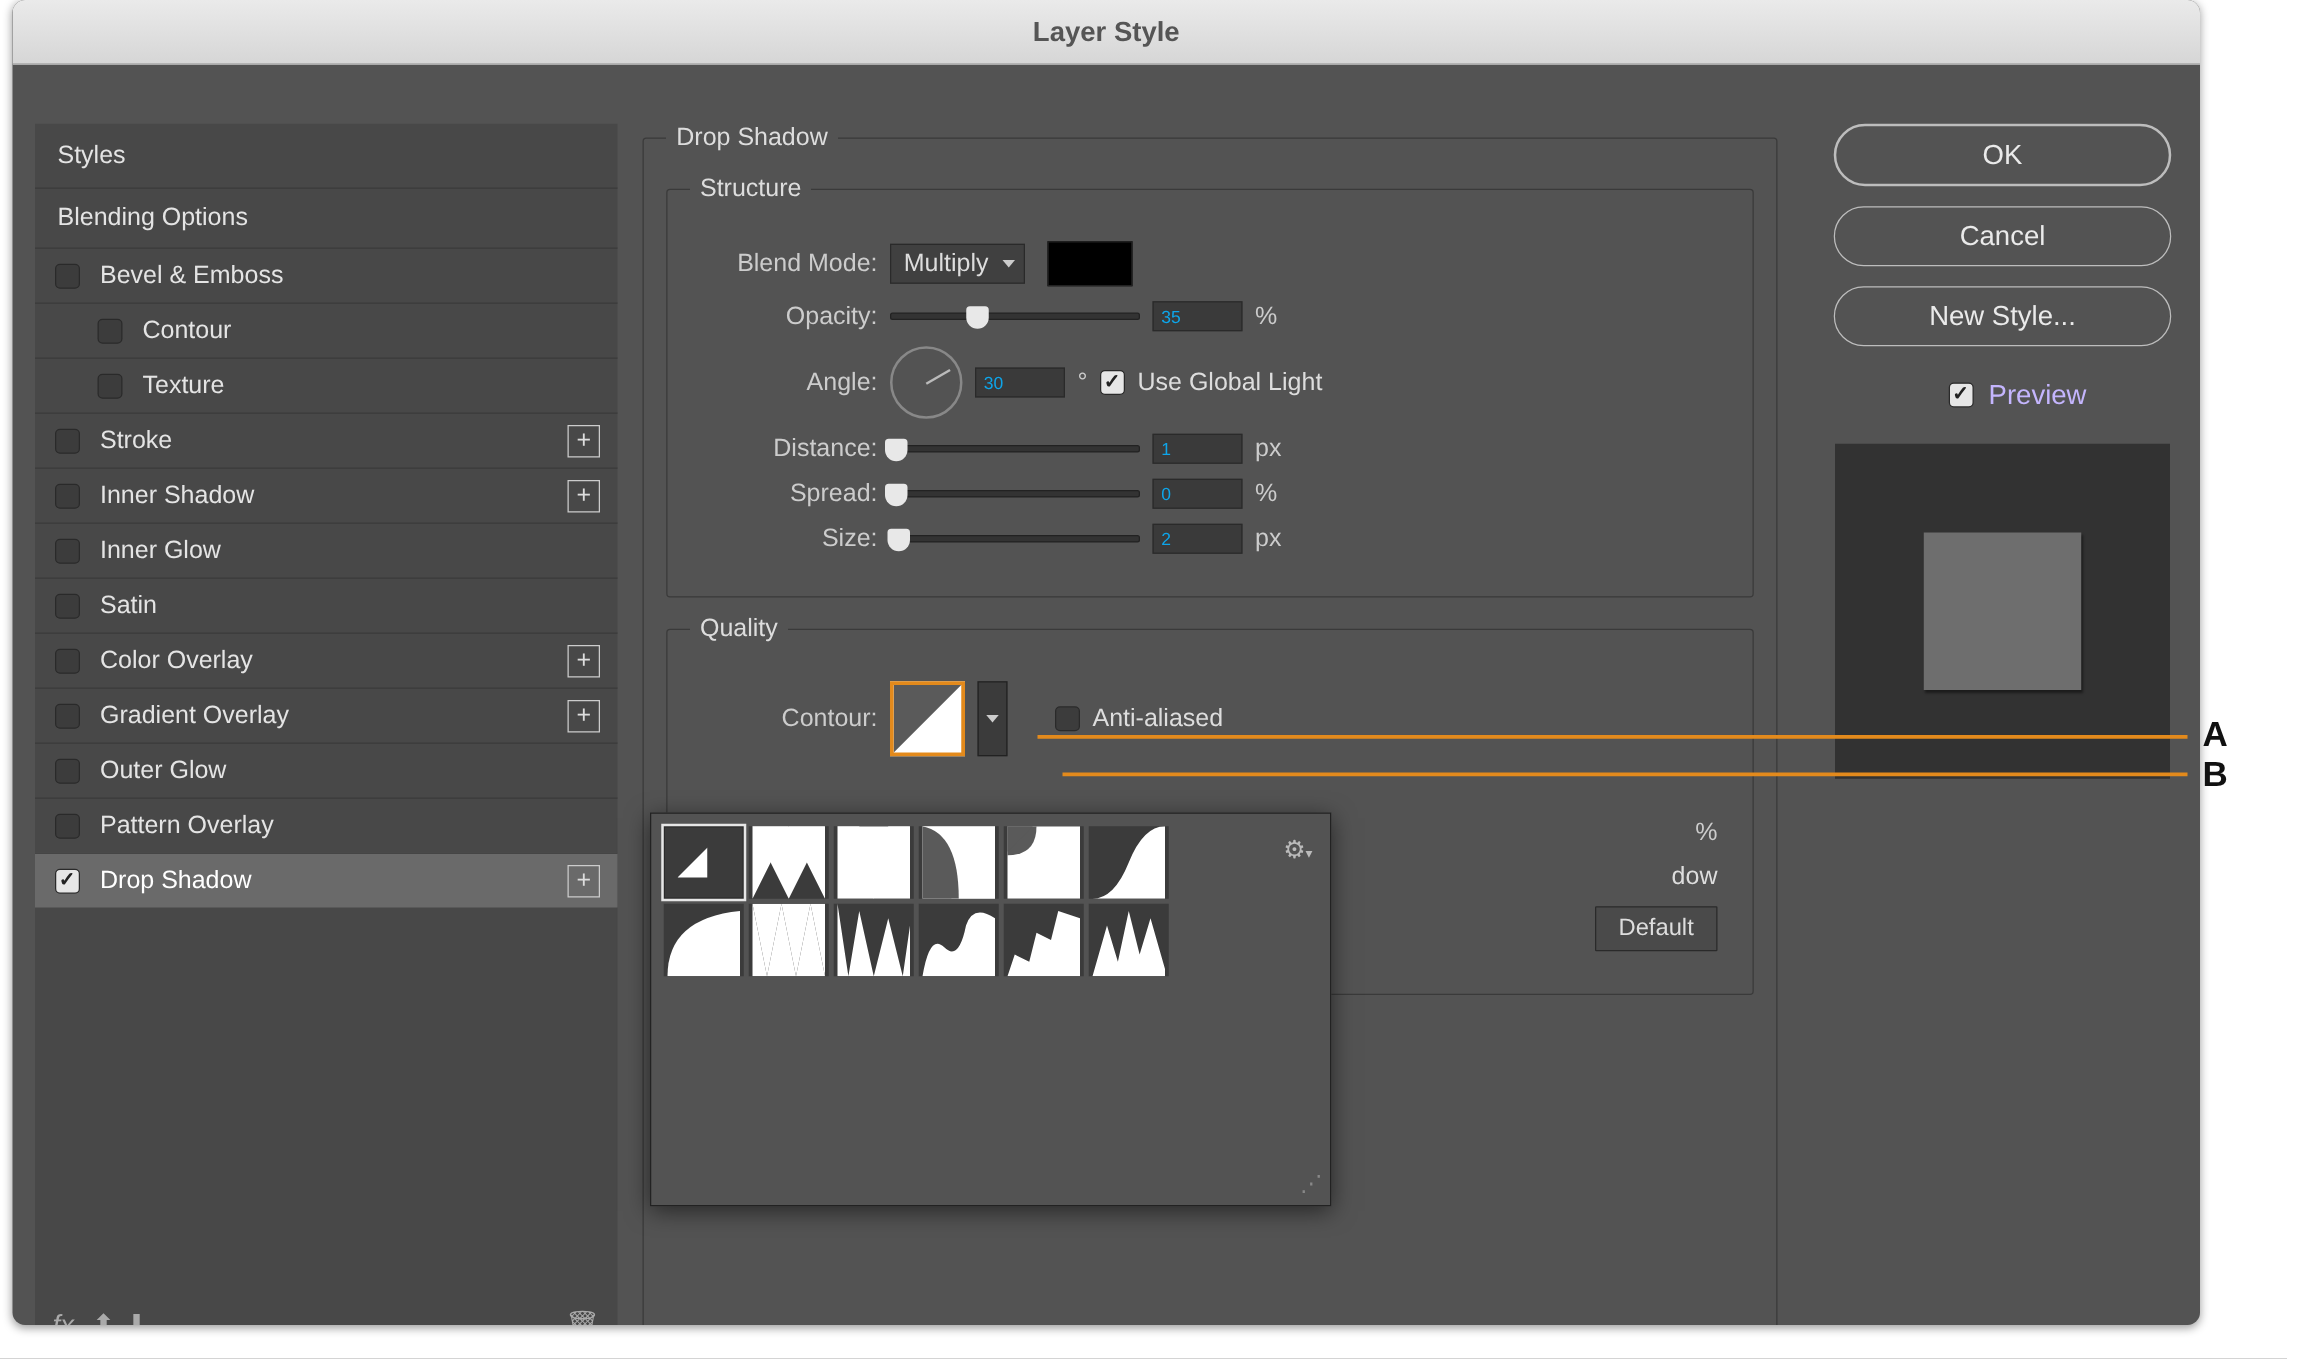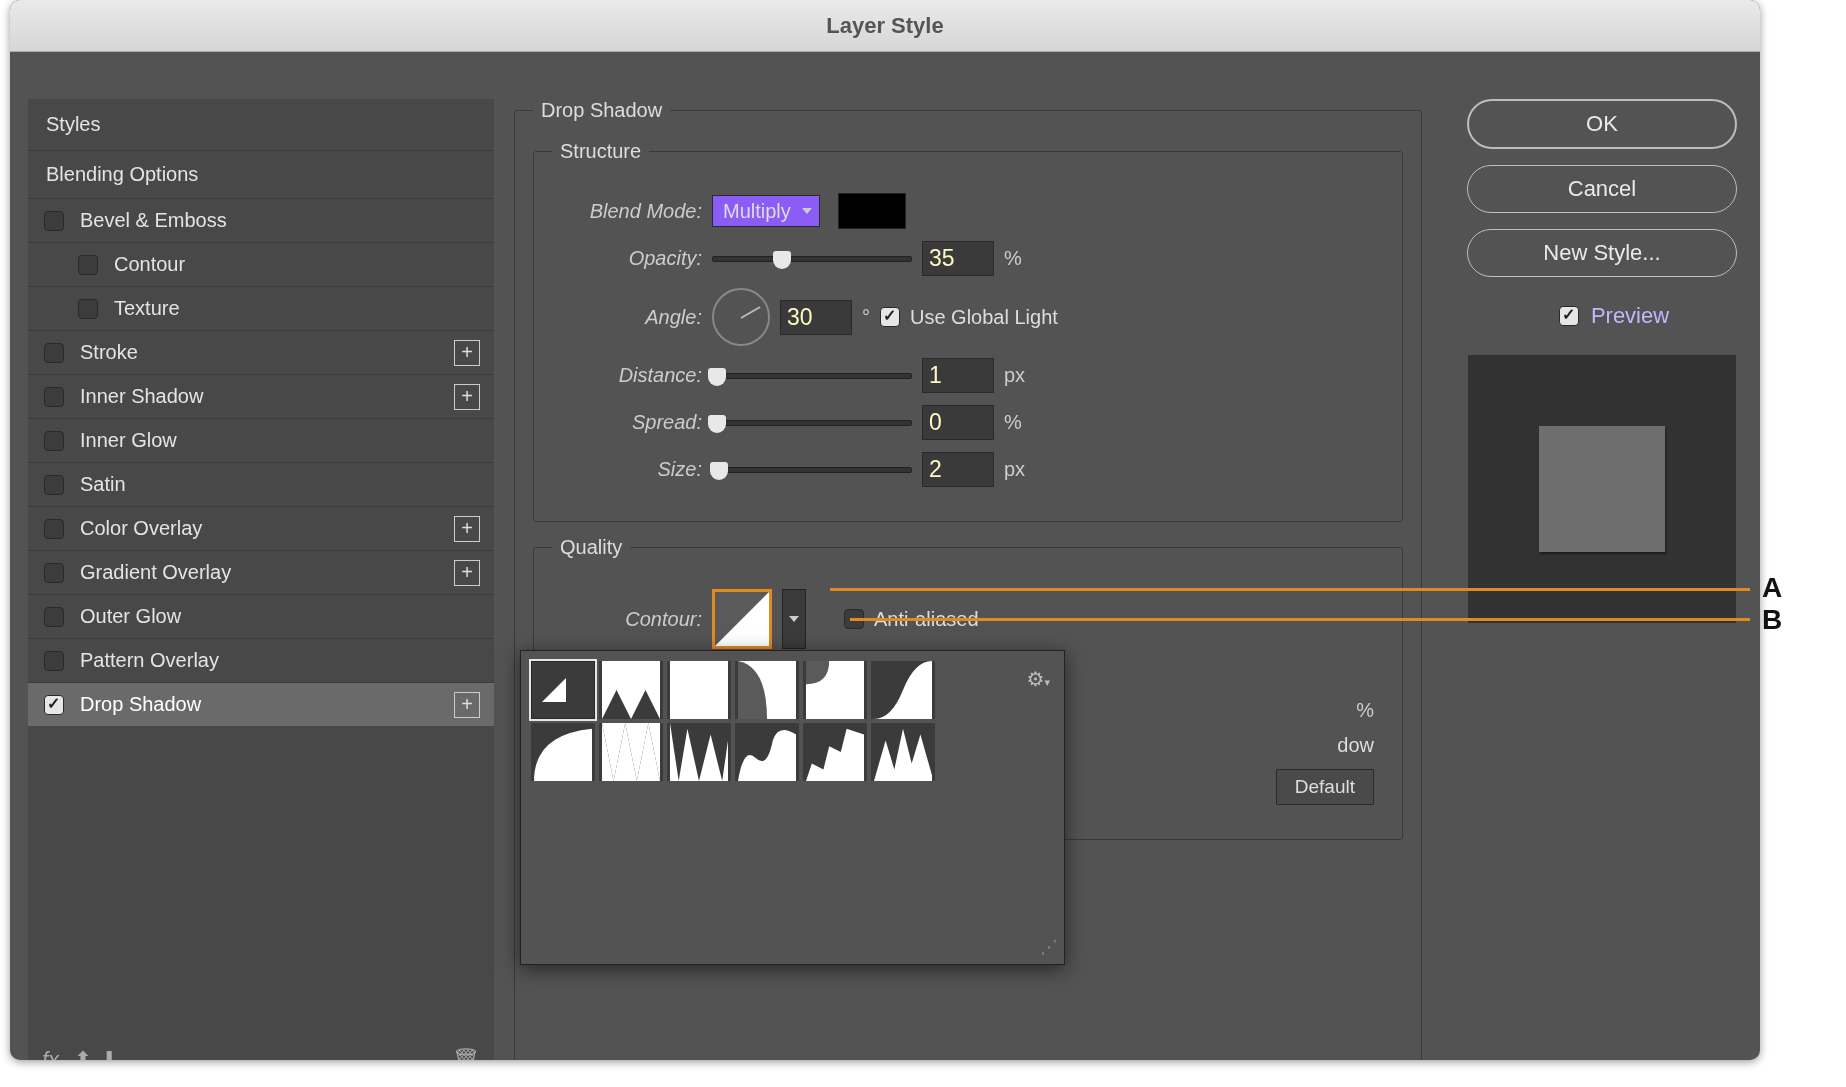--- a/index.html
+++ b/index.html
@@ -18,28 +18,28 @@
 .item .cb.checked { background:#e6e6e6; }
 .item .cb.checked::after { content:"✓"; color:#222; position:absolute; left:2px; top:-2px; font-size:16px; font-weight:700;}
 .item.active { background:#6a6a6a; color:#fff; }
 .plus { position:absolute; right:14px; width:26px; height:26px; border:1.5px solid #ccc; display:flex; align-items:center; justify-content:center; color:#ddd; font-size:20px; }
 .sb-footer { display:flex; align-items:center; padding:6px 14px; gap:8px; color:#aaa; font-size:22px; }
 .sb-footer .trash { margin-left:auto; }
 .main { flex:1; padding:0 20px; position:relative; }
 fieldset { border:1px solid #3a3a3a; padding:18px 18px 22px 18px; margin-bottom:14px; border-radius:3px; }
 legend { color:#ddd; font-size:20px; padding:0 8px; }
 .row { display:flex; align-items:center; margin:12px 0; gap:10px; }
-.lab { width:150px; text-align:right; color:#ccc; font-size:20px;font-style:italic; }
-select,.sel { background:#8b5cf6; border:1px solid #2a2a2a; color:#ddd; font-size:20px; padding:4px 28px 4px 10px; appearance:none; position:relative; }
+.lab { width:150px; text-align:right; color:#ccc; font-size:20px; }
+select,.sel { background:#404040; border:1px solid #2a2a2a; color:#ddd; font-size:20px; padding:4px 28px 4px 10px; appearance:none; position:relative; }
 .selwrap { position:relative; display:inline-block;}
 .selwrap::after { content:""; position:absolute; right:8px; top:50%; width:0;height:0;border-left:5px solid transparent;border-right:5px solid transparent;border-top:6px solid #ccc; transform:translateY(-50%);}
 .color-swatch { width:68px; height:36px; background:#000; border:1px solid #222; margin-left:8px;}
 .slider { position:relative; width:200px; height:6px; background:#333; border:1px solid #222; border-radius:2px; }
 .slider .thumb { position:absolute; top:-6px; width:18px; height:18px; background:#e8e8e8; border-radius:3px 3px 50% 50%; transform:translateX(-50%);}
-.num { width:72px; background:#3a3a3a; border:1px solid #2a2a2a; color:#fef9c3; font-size:23px; padding:3px 6px; }
+.num { width:72px; background:#3a3a3a; border:1px solid #2a2a2a; color:#0ea5e9; font-size:14px; padding:3px 6px; }
 .unit { color:#ccc; font-size:20px; }
 .angdial { width:58px; height:58px; border:2px solid #888; border-radius:50%; position:relative;}
 .angdial::after { content:""; position:absolute; left:50%; top:50%; width:22px; height:2px; background:#bbb; transform-origin:left center; transform:rotate(-30deg);}
 .cbox { width:20px; height:20px; border:1px solid #2a2a2a; background:#3c3c3c; border-radius:4px; position:relative; display:inline-block;}
 .cbox.checked { background:#e6e6e6; }
 .cbox.checked::after { content:"✓"; color:#222; position:absolute; left:2px; top:-2px; font-size:16px; font-weight:700;}
 .quality { position:relative; }
 .contour-thumb { width:60px; height:60px; background:#fff; position:relative; border:3px solid #e38a1c; }
 .contour-thumb svg { width:100%; height:100%; display:block;}
 .contour-dd { width:24px; height:60px; background:#3b3b3b; display:flex; align-items:center; justify-content:center; border:1px solid #222;}

